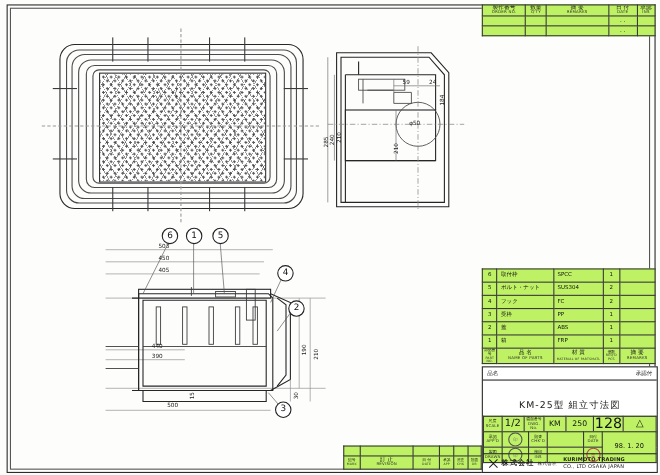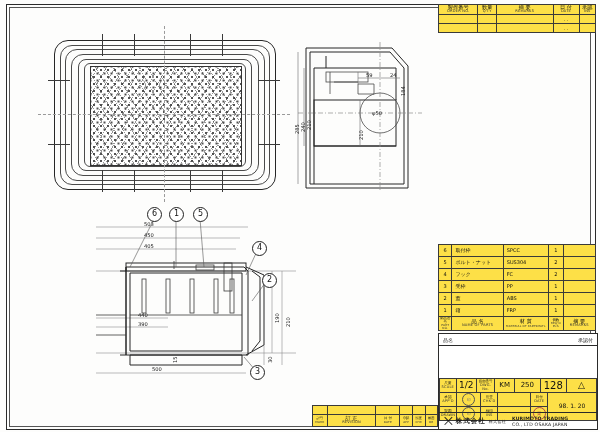--- a/index.html
+++ b/index.html
@@ -38,21 +38,21 @@
 
   
   #asm{position:absolute;left:96px;top:205px;width:212px;height:175px;}
   .balloon{position:absolute;width:13px;height:13px;border:1px solid #222;border-radius:50%;
       background:#fff;font-size:8px;line-height:12px;text-align:center;color:#111;}
   .dimtxt{position:absolute;font-size:5.2px;color:#222;white-space:nowrap;
       font-family:"DejaVu Sans","Liberation Sans",sans-serif;}
   .dimtxt.v9{transform:rotate(-90deg);transform-origin:left top;}
 
   
-  table{border-collapse:collapse;position:absolute;font-size:5px;color:#111;background:#fde047;}
+  table{border-collapse:collapse;position:absolute;font-size:5px;color:#111;background:#bef264;}
   table td{border:1px solid #3a3a3a;padding:0;text-align:center;vertical-align:middle;
            line-height:1.05;overflow:hidden;}
   .jp{font-size:5.2px;}
   .en{font-size:3.6px;letter-spacing:.2px;color:#333;}
   .cellpair{display:flex;flex-direction:column;align-items:center;justify-content:center;}
 
   #revtop{left:438px;top:4px;width:158px;}
   #revtop td{height:8px;}
 
   #parts{left:438px;top:244px;width:158px;}
@@ -370,20 +370,21 @@
   </tbody>
     </table>
 
   <div id="titleblk">
     <div class="tb-name">
       <span>品名</span>
       <span>承認付</span>
     </div>
     <div style="position:absolute;left:0;top:11px;width:158px;border-top:1px solid #2a2a2a;"></div>
 
+    <div class="tb-title2">KM-25型  組立寸法図</div>
 
     <div style="position:absolute;left:0;top:44px;width:158px;border-top:1px solid #2a2a2a;"></div>
 
     <table id="scalerow" style="left:0;top:44px;width:158px;">
       <tbody>
           <tr>
         <td style="width:16px">
           <div class="cellpair">
             <span class="jp" style="font-size:3.6px">尺度</span>
             <span class="en">SCALE</span>
@@ -391,21 +392,21 @@
         </td>
         <td style="width:20px;font-size:9px">1/2</td>
         <td style="width:18px">
           <div class="cellpair">
             <span class="jp" style="font-size:3.4px">図面番号</span>
             <span class="en">DWG. No.</span>
           </div>
         </td>
         <td style="width:20px;font-size:7px">KM</td>
         <td style="width:26px;font-size:7px">250</td>
-        <td style="width:26px;font-size:10px;border-left:1px dashed #777">128</td>
+        <td style="width:26px;font-size:13px;border-left:1px dashed #777">128</td>
         <td style="width:32px;font-size:9px">△</td>
       </tr>
     </tbody>
       </table>
 
     <table id="apprrow" style="left:0;top:58px;width:158px;">
       <tbody>
           <tr>
         <td style="width:16px">
           <div class="cellpair">

